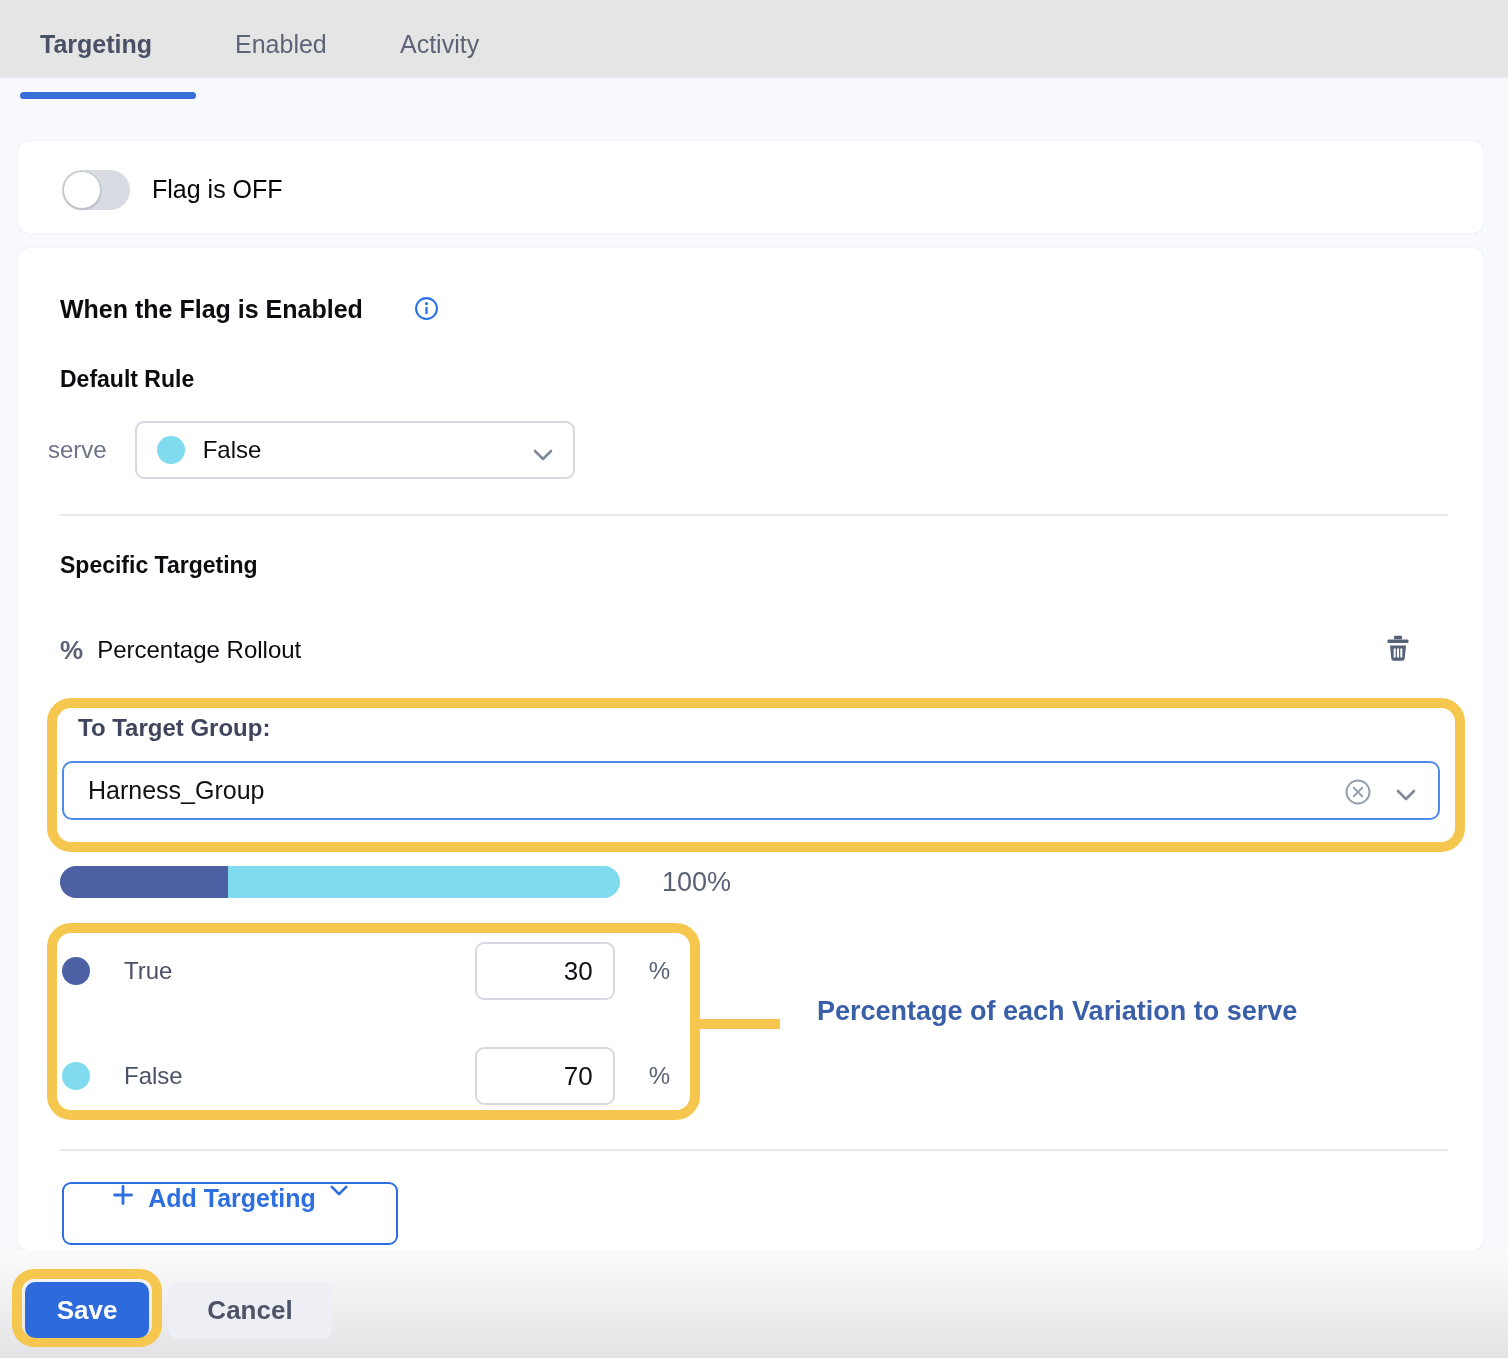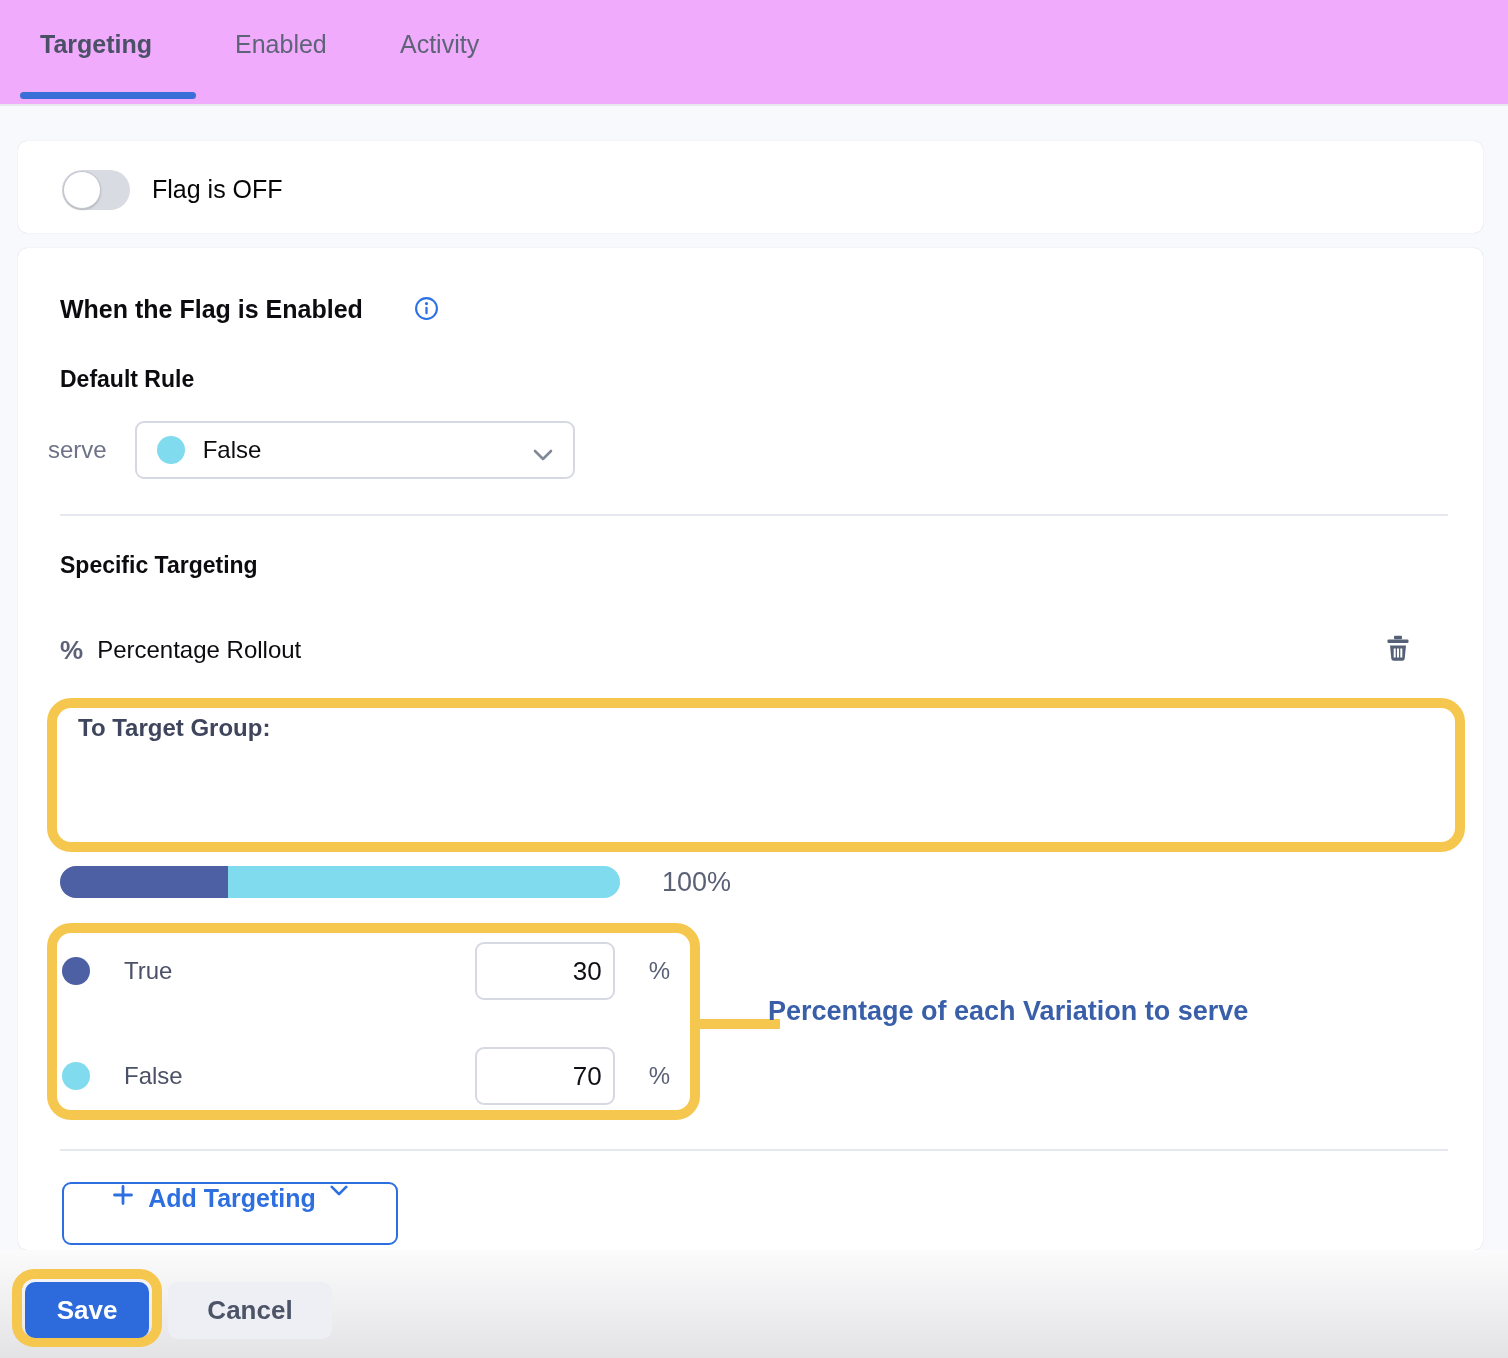--- a/index.html
+++ b/index.html
@@ -2,21 +2,21 @@
 <html><head>
 <meta charset="utf-8">
 <style>
   * { margin:0; padding:0; box-sizing:border-box; }
   html,body { background:#f8f9fc; }
   #app {
     position:relative; width:1508px; height:1358px; overflow:hidden;
     font-family:"Liberation Sans", sans-serif; color:#15151a; background:#f8f9fc;
   }
   
-  .tabbar { position:absolute; left:0; top:0; width:1508px; height:106px; background:#f0abfc; border-bottom:2px solid #e6e8ef; }
+  .tabbar { position:absolute; left:0; top:0; width:1508px; height:78px; background:#e5e5e5; border-bottom:2px solid #e6e8ef; }
   .tab { position:absolute; top:30px; font-size:25px; color:#5d6478; cursor:pointer; }
   .tab.active { color:#4a5066; font-weight:bold; }
   .tab-underline { position:absolute; left:20px; top:92px; width:176px; height:7px; border-radius:4px; background:#3b6fd8; }
   
   .card { position:absolute; left:18px; width:1465px; background:#ffffff; border-radius:9px; box-shadow:0 0 1px rgba(40,41,61,.25); }
   .card-flag { top:141px; height:92px; }
   .card-main { top:248px; height:1002px; }
   
   .toggle { position:absolute; left:44px; top:29px; width:68px; height:40px; border-radius:20px; background:#d9dbe2; cursor:pointer; }
   .toggle .knob { position:absolute; left:1px; top:1px; width:38px; height:38px; border-radius:50%; background:#ffffff; border:1px solid #c2c6cf; box-shadow:0 1px 2px rgba(0,0,0,.18); }
@@ -47,25 +47,25 @@
   .tg-clear { position:absolute; right:66px; top:15px; width:28px; height:28px; cursor:pointer; }
   .tg-chev { position:absolute; right:22px; top:24px; cursor:pointer; }
   
   .bar { position:absolute; left:42px; top:618px; width:560px; height:32px; border-radius:16px; overflow:hidden; display:flex; background:#e8eaef; }
   .bar .seg { height:100%; }
   .bar-total { position:absolute; left:644px; top:618px; height:32px; line-height:32px; font-size:27px; color:#5a6076; }
   
   .var-row { position:absolute; left:44px; width:608px; height:58px; display:flex; align-items:center;gap:14px; }
   .var-row .name { font-size:24px; color:#4b5166; margin-left:20px; }
   .var-row .spacer { flex:1; }
-  .var-input { width:140px; height:58px; border:2px solid #d6d9e2; border-radius:9px; background:#fff; font-family:"Liberation Sans", sans-serif; font-size:26px; color:#101016; text-align:right; padding-right:11px; outline:none;margin-left:12px; }
+  .var-input { width:140px; height:58px; border:2px solid #d6d9e2; border-radius:9px; background:#fff; font-family:"Liberation Sans", sans-serif; font-size:26px; color:#101016; text-align:right; padding-right:20px; outline:none;margin-left:12px; }
   .var-row .suffix { font-size:24px; color:#5a6076; margin-left:20px; }
   
   .connector { position:absolute; left:682px; top:771px; width:80px; height:10px; background:#f5c74e; }
-  .callout { position:absolute; left:750px; top:748px; font-size:27px; font-weight:bold; color:#3a5fa9; }
+  .callout { position:absolute; left:799px; top:748px; font-size:27px; font-weight:bold; color:#3a5fa9; }
   
   .add-btn { position:absolute; left:44px; top:934px; width:336px; height:63px; border:2px solid #2e6fe0; border-radius:9px; background:#fff; display:flex; align-items:flex-start; justify-content:center; gap:14px; cursor:pointer; }
   .add-btn .lbl { font-size:25px; font-weight:bold; color:#2e6fe0; }
   
   .footer { position:absolute; left:0; top:1250px; width:1508px; height:108px; background:linear-gradient(180deg,#fbfbfc 0%,#ececee 65%,#e3e3e6 100%); }
   .save-ring { position:absolute; left:12px; top:19px; width:150px; height:78px; border:10px solid #f5c74e; border-radius:22px; }
   .save-btn { position:absolute; left:25px; top:32px; width:124px; height:56px; border:none; border-radius:10px; background:#2d6bdc; color:#ffffff; font-family:"Liberation Sans", sans-serif; font-size:26px; font-weight:bold; cursor:pointer; }
   .cancel-btn { position:absolute; left:168px; top:32px; width:164px; height:57px; border:none; border-radius:10px; background:#edeff4; color:#4e5467; font-family:"Liberation Sans", sans-serif; font-size:26px; font-weight:bold; cursor:pointer; }
 </style>
 </head>
@@ -129,20 +129,34 @@
         <g stroke="#ffffff" stroke-width="2">
             <line x1="11.7" y1="16.5" x2="11.7" y2="25.5"></line>
             <line x1="15" y1="16.5" x2="15" y2="25.5"></line>
             <line x1="18.3" y1="16.5" x2="18.3" y2="25.5"></line>
           </g>
       </svg>
     </span>
 
     <div class="hl hl-group"></div>
     <span class="tg-label">To Target Group:</span>
+    <div class="tg-input">
+      <span class="val">Harness_Group</span>
+      <span class="tg-clear">
+        <svg width="28" height="28" viewBox="0 0 28 28">
+            <circle cx="14" cy="14" r="11.5" fill="none" stroke="#98a0af" stroke-width="2"></circle>
+            <path d="M9.8 9.8l8.4 8.4M18.2 9.8l-8.4 8.4" stroke="#98a0af" stroke-width="2" stroke-linecap="round"></path>
+          </svg>
+      </span>
+      <span class="tg-chev">
+        <svg width="20" height="12" viewBox="0 0 20 12">
+            <path d="M2 2l8 8 8-8" fill="none" stroke="#818899" stroke-width="2.6" stroke-linecap="round" stroke-linejoin="round"></path>
+          </svg>
+      </span>
+    </div>
 
     <div class="bar">
       <div class="seg" style="background: rgb(76, 96, 163); width: 30%;"></div>
       <div class="seg" style="background: rgb(127, 219, 237); width: 70%;"></div>
     </div>
     <span class="bar-total">100%</span>
 
     <div class="hl hl-vars"></div>
 
     <div class="var-row" style="top:694px">

